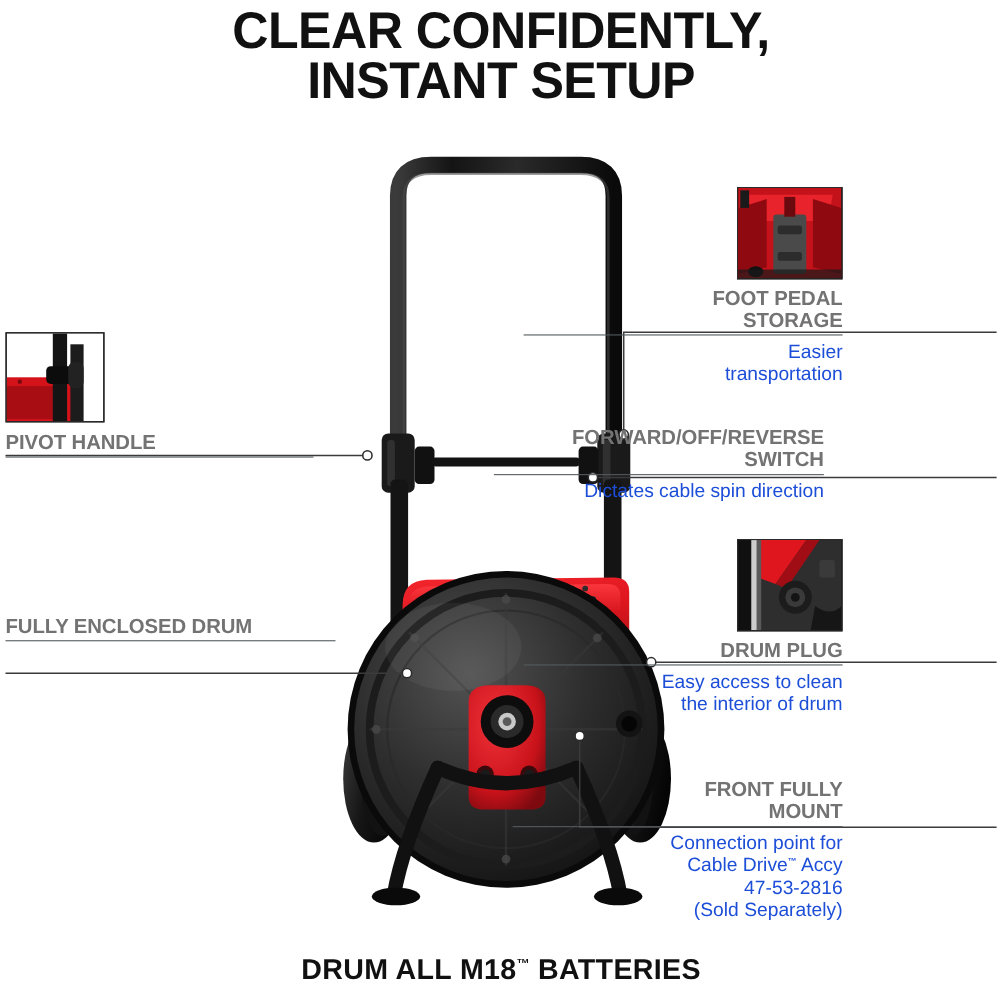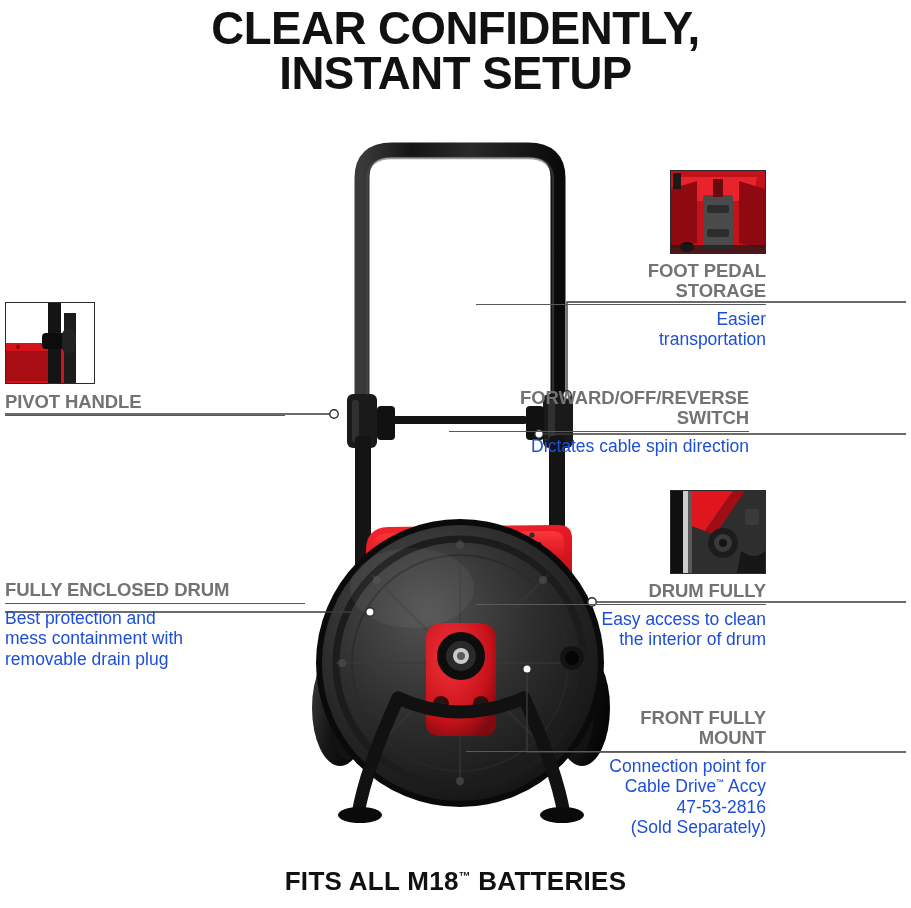--- a/index.html
+++ b/index.html
@@ -303,26 +303,23 @@
         <rect x="58" y="10" width="12" height="70" fill="#1c1c1c"></rect>
         <rect x="36" y="30" width="26" height="16" rx="4" fill="#0c0c0c"></rect>
         <rect x="56" y="26" width="14" height="24" rx="6" fill="#222222"></rect>
         <circle cx="12" cy="44" r="2" fill="#7a0a0f"></circle>
       </svg>
     </div>
     <h3>PIVOT HANDLE</h3>
     <div class="rule"></div>
   </div>
 
-  <div class="callout left" style="left:5px; top:580px; width:300px;">
+  <div class="callout left" style="left:5px; top:559px; width:300px;">
     <h3>FULLY ENCLOSED DRUM</h3>
     <div class="rule"></div>
-    <p style="white-space:pre-line;">Best protection and
-mess containment with
-removable drain plug</p>
   </div>
 
   <div class="callout right" style="right:5px; top:170px; width:290px;">
     <div class="thumb" style="width:96px; height:84px; margin-left:auto; margin-bottom:7px;">
       <svg width="94" height="82" viewBox="0 0 94 82">
         <rect width="94" height="82" fill="#2a0206"></rect>
         <path d="M0,0 L94,0 L94,82 L0,82 Z" fill="#C4121A"></path>
         <path d="M8,6 L86,6 L82,30 L12,30 Z" fill="#E8232B"></path>
         <path d="M0,18 L26,10 L26,72 L0,78 Z" fill="#8E0A10"></path>
         <path d="M94,18 L68,10 L68,72 L94,78 Z" fill="#8E0A10"></path>
@@ -358,35 +355,35 @@
         <rect x="0" y="0" width="12" height="82" fill="#101010"></rect>
         <rect x="12" y="0" width="5" height="82" fill="#e8e8e8" opacity="0.85"></rect>
         <rect x="17" y="0" width="4" height="82" fill="#5a5a5a"></rect>
         <circle cx="52" cy="52" r="15" fill="#1c1c1c"></circle>
         <circle cx="52" cy="52" r="9" fill="#3a3a3a"></circle>
         <circle cx="52" cy="52" r="4" fill="#141414"></circle>
         <rect x="74" y="18" width="14" height="16" rx="2" fill="#3a3a3a"></rect>
         <path d="M70,60 Q84,70 94,60 L94,82 L66,82 Z" fill="#161616"></path>
       </svg>
     </div>
-    <h3>DRUM FULLY</h3>
+    <h3>DRUM PLUG</h3>
     <div class="rule"></div>
     <p style="white-space:pre-line;">Easy access to clean
 the interior of drum</p>
   </div>
 
   <div class="callout right" style="right:5px; top:708px; width:300px;">
     <h3 style="white-space:pre-line;">FRONT FULLY
 MOUNT</h3>
     <div class="rule"></div>
     <p>
       <span>Connection point for</span><br>
       <span>Cable Drive</span><span class="tm">™</span><span> Accy</span><br>
       <span>47-53-2816</span><br>
       <span>(Sold Separately)</span>
     </p>
   </div>
 
   <div class="footer">
-    <span>FITS ALL M18</span><span class="tm">™</span><span> BATTERIES</span>
+    <span>DRUM ALL M18</span><span class="tm">™</span><span> BATTERIES</span>
   </div>
 
 </div>
 
 </body></html>

